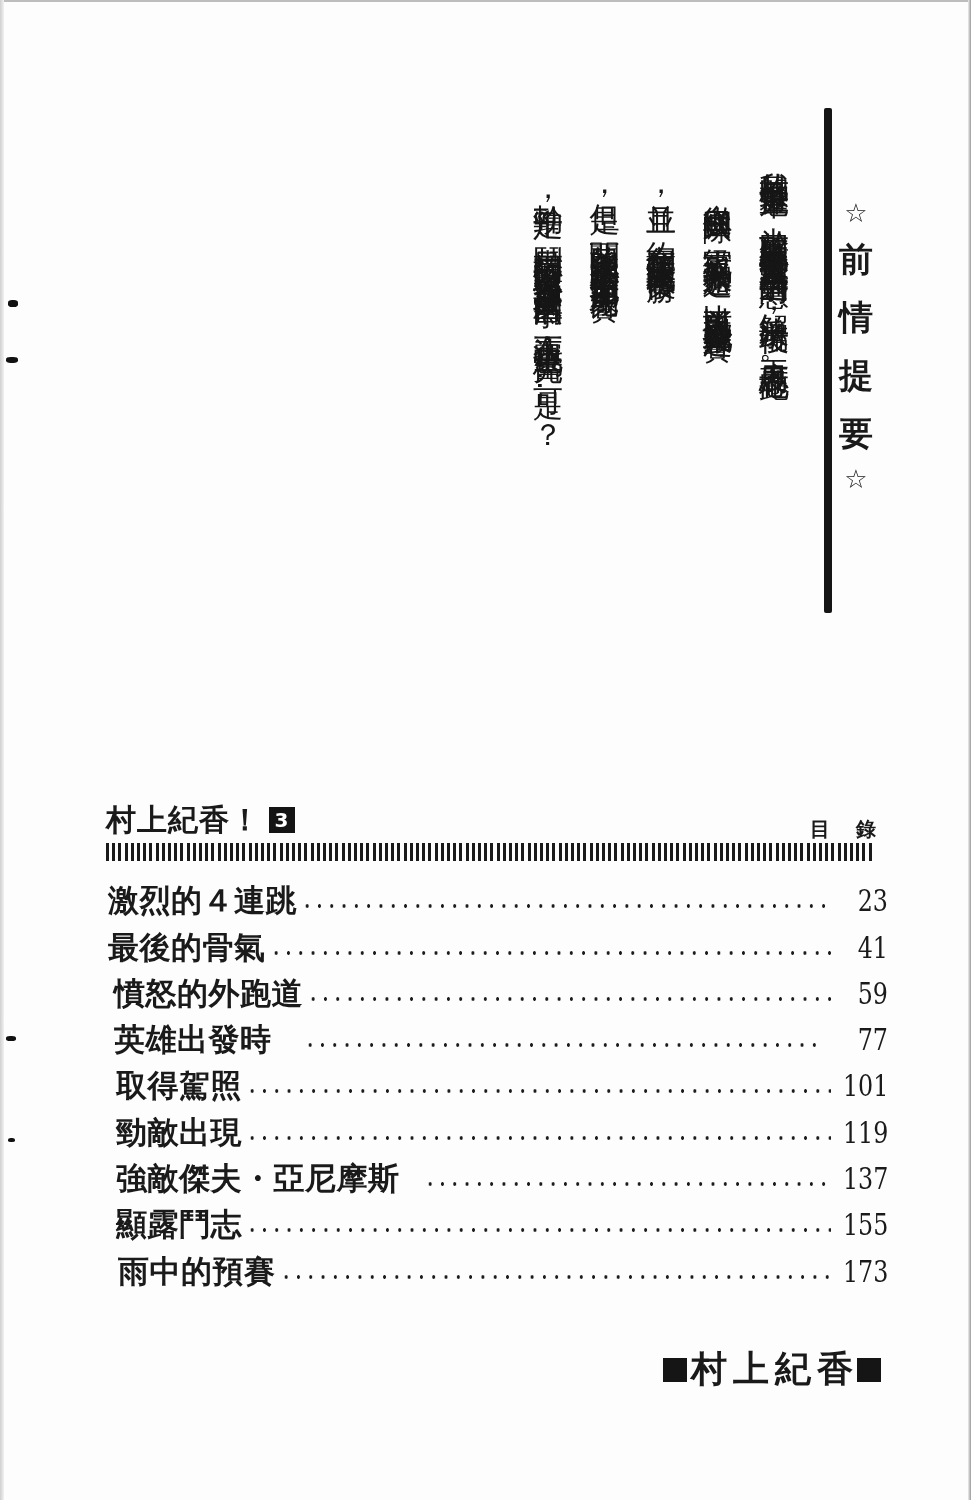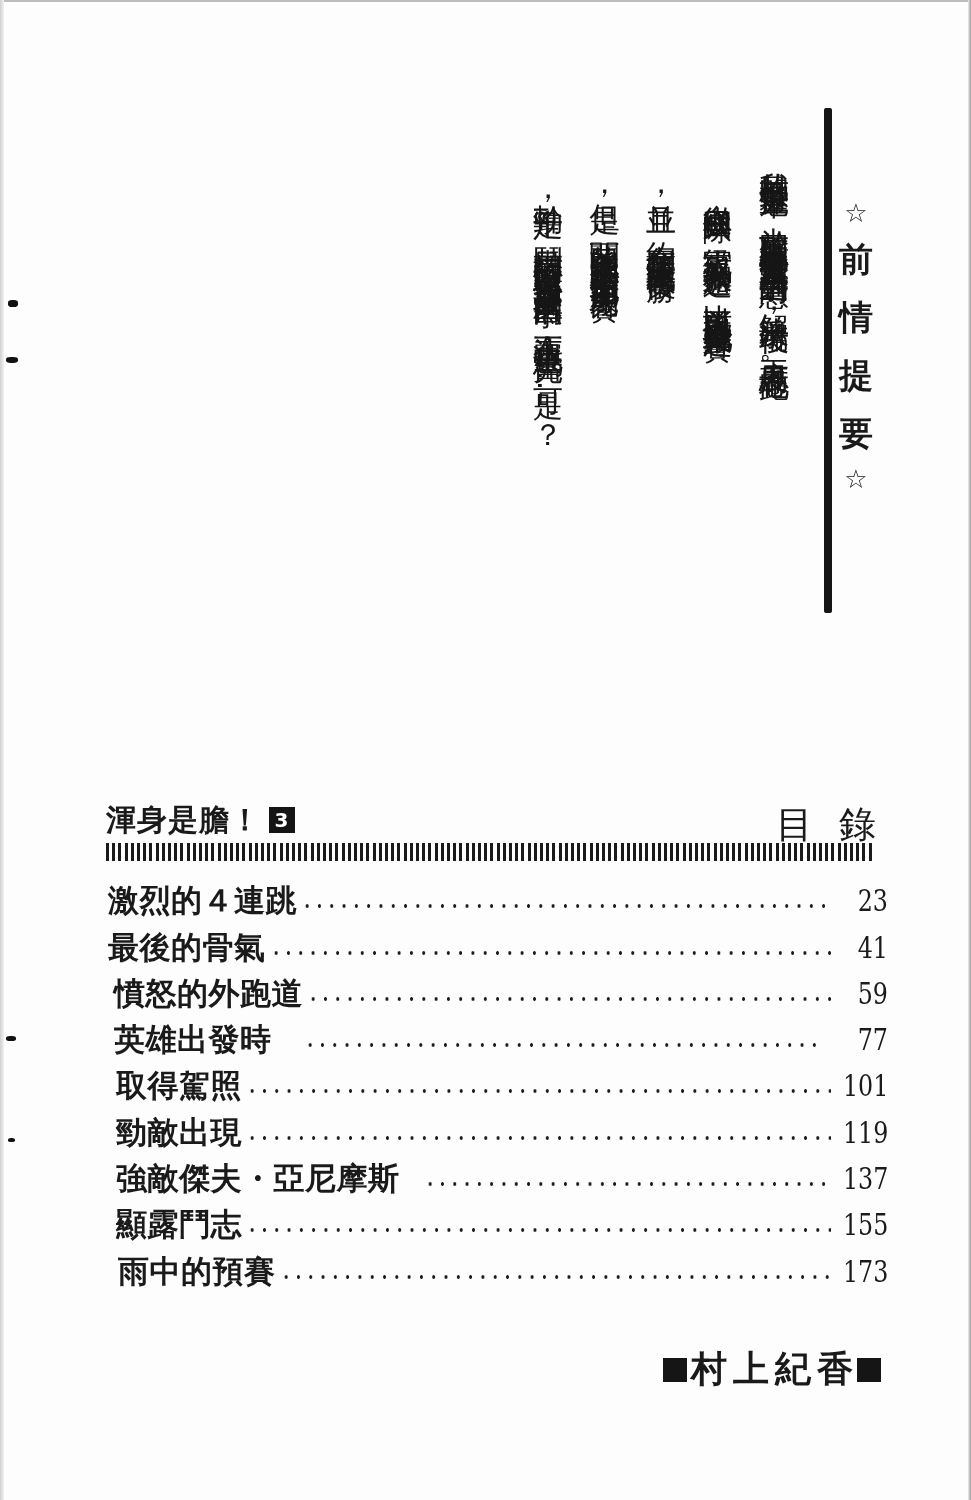--- a/index.html
+++ b/index.html
@@ -48,21 +48,21 @@
   }
   .series-title {
     position: absolute; left: 0; top: 0; font-weight: bold; font-size: 30px; letter-spacing: 1px;
   }
   .volume-badge {
     display: inline-block; width: 26px; height: 26px; background: #141414; color: #fff;
     font-size: 20px; line-height: 26px; text-align: center; margin-left: 8px; vertical-align: 3px;
     font-family: "DejaVu Sans", sans-serif; font-weight: bold;
   }
   .toc-label {
-    position: absolute; right: 0; top: 0; font-weight: normal; font-size: 37px; letter-spacing: 26px; margin-right: -26px;
+    position: absolute; right: 0; top: 16px; font-weight: bold; font-size: 20px; letter-spacing: 26px; margin-right: -26px;
   }
   .barcode-rule {
     position: absolute; left: 106px; top: 843px; width: 768px; height: 18px;
     background: repeating-linear-gradient(to right, #1a1a1a 0px, #1a1a1a 3px, transparent 3px, transparent 6.2px);
   }
   .toc-list { position: absolute; left: 108px; top: 876px; width: 780px; }
   .toc-row {
     display: flex; align-items: flex-end; height: 46.3px;
   }
   .toc-row .chapter {
@@ -112,21 +112,21 @@
     <p>　自從與國際Ｂ級冠軍風祭和人邂逅，比以前更熱衷摩托車越野賽。</p>
     <p>　並且，約定在接著的非正式比賽中優勝。</p>
     <p>　但是，關西的強豪隊火少年的少年們也參加了那場比賽。</p>
     <p>　幹勁十足，鬥志昂揚的阿慧以第一名通過預賽是理所當然的事，在決賽中也一馬當先，可是…？</p>
   </div>
 </section>
 
 <section>
   <div class="toc-header">
     <div class="series-title">
-      <span>渾身是膽！</span><span class="volume-badge">3</span>
+      <span>村上紀香！</span><span class="volume-badge">3</span>
     </div>
     <div class="toc-label">目錄</div>
   </div>
   <div class="barcode-rule"></div>
 
   <div class="toc-list">
     <div class="toc-row">
       <span class="chapter">激烈的４連跳</span>
       <span class="leader"></span>
       <span class="pageno">23</span>

